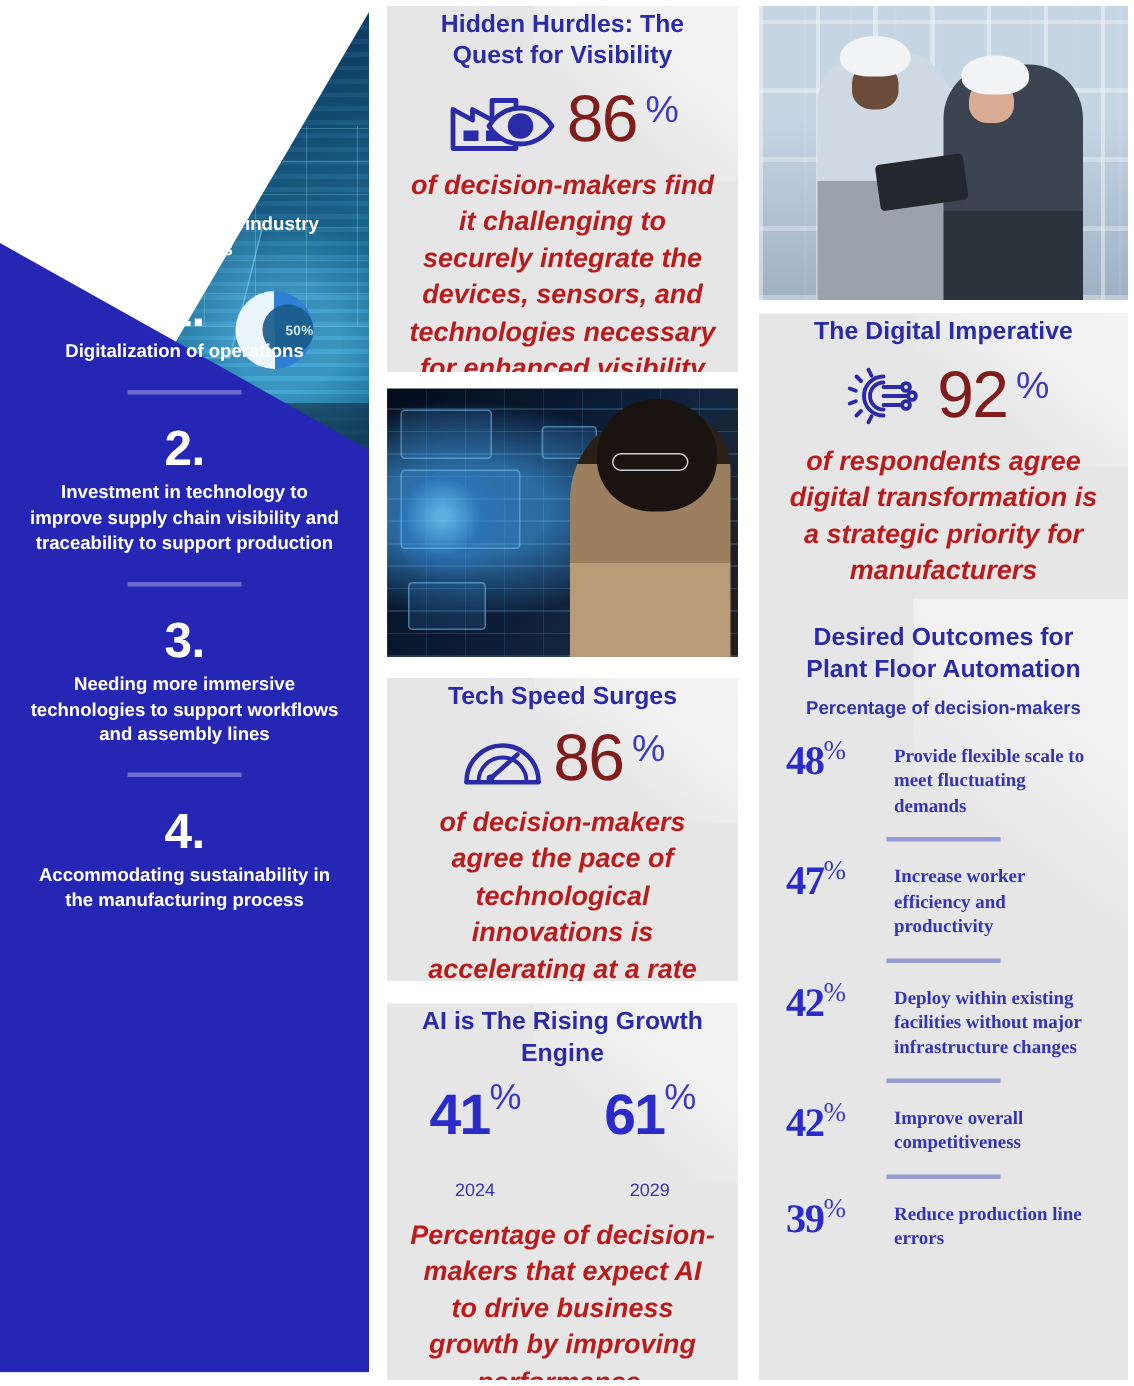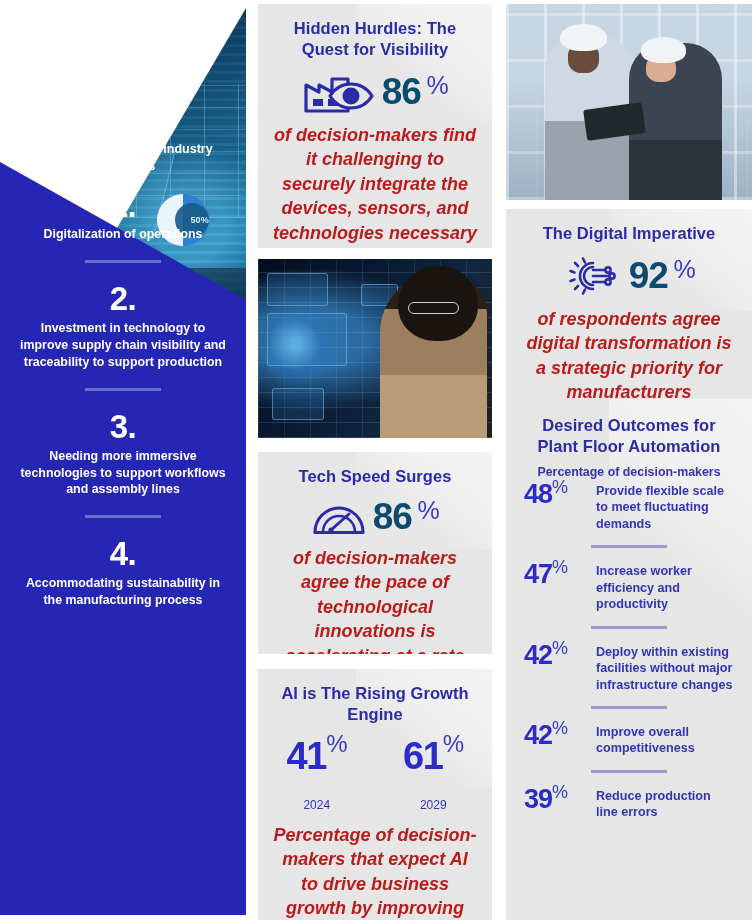--- a/index.html
+++ b/index.html
@@ -121,21 +121,21 @@
     background: #E6E6E7;
     overflow: hidden;
   }
   .card::before {
     content: "";
     position: absolute; right: 0; top: 0;
     width: 58%; height: 48%;
     background: linear-gradient(218deg, #f3f3f4 0%, #f0f0f1 38%, rgba(230,230,231,0) 66%);
     pointer-events: none;
   }
-  .card-inner { position: relative; z-index: 2; padding: 14px 14px 13px; text-align: center; }
+  .card-inner { position: relative; z-index: 2; padding: 2px 14px 13px; text-align: center; }
   .card-title {
     color: #2B2BA8;
     font-size: 16.5px; font-weight: bold; line-height: 1.27;
     letter-spacing: .05px;
   }
   .card-sub {
     color: #3333B0;
     font-size: 12.4px; font-weight: bold; line-height: 1.35;
     margin-top: 7px;
   }
@@ -144,22 +144,22 @@
     font-size: 18px; font-weight: bold; line-height: 1.36;
     margin-top: 8px;
     font-style: italic;
   }
 
   .stat-row {
     display: flex; align-items: center; justify-content: center;
     gap: 6px; margin-top: 9px;
   }
   .stat-num {
-    color: #0c4a6e;
-    font-size: 37px; font-weight: bold; line-height: 1;
+    color: #7f1d1d;
+    font-size: 44px; font-weight: normal; line-height: 1;
     letter-spacing: -1.2px;
   }
   .pct {
     color: #3A3AC4;
     font-size: 25px; font-weight: normal; line-height: 1;
     vertical-align: top; position: relative; top: -6px;
     letter-spacing: -.5px;
   }
   .icon-svg { display: block; }
 
@@ -402,21 +402,21 @@
 
       <div class="card-body">of respondents agree digital transformation is a strategic priority for manufacturers</div>
     </div>
   </div>
 
   <div class="card" style="left:506px; top:399px; width:246px; height:521px;">
     <div class="card-inner" style="padding:16px 16px 14px;">
       <div class="card-title">Desired Outcomes for Plant Floor Automation</div>
       <div class="card-sub">Percentage of decision-makers</div>
 
-      <div style="margin-top:0;">
+      <div style="margin-top:13px;font-family:Liberation Serif, serif;">
 
         <div class="outcome">
           <div class="outcome-num">
             <span>48</span><span class="pct">%</span>
           </div>
           <div class="outcome-text">Provide flexible scale to meet fluctuating demands</div>
         </div>
         <div class="outcome-div"></div>
 
         <div class="outcome">

